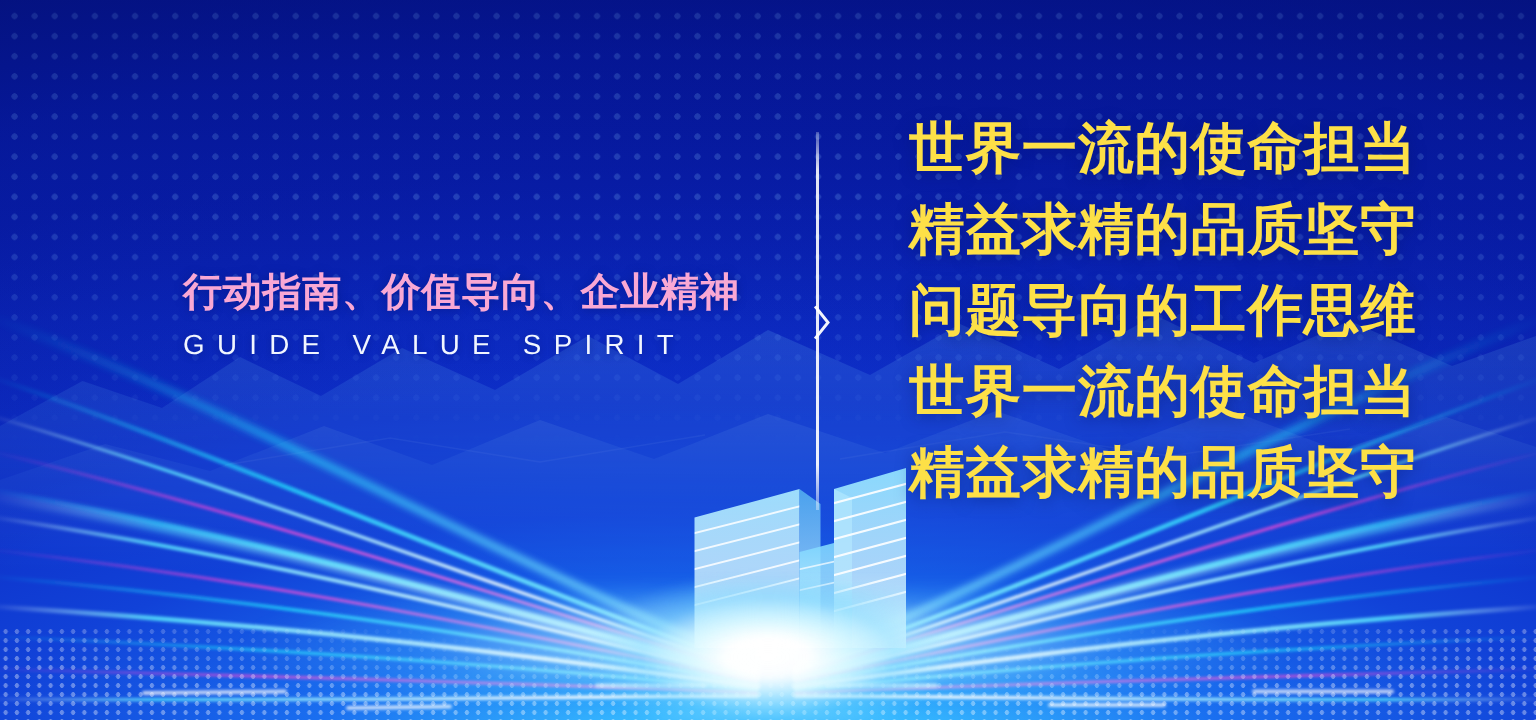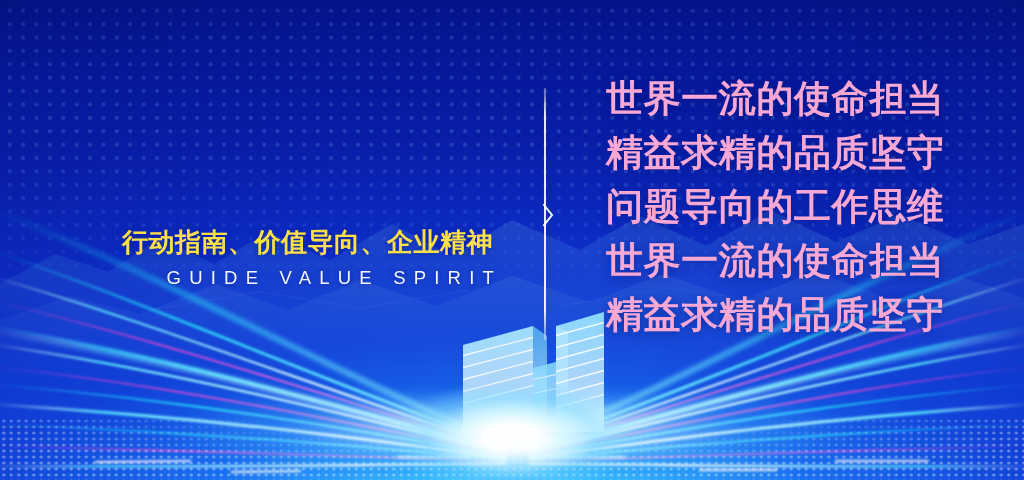--- a/index.html
+++ b/index.html
@@ -82,38 +82,36 @@
   #divider-chevron{
     left:540px;top:203px;width:14px;height:24px;right:auto;bottom:auto;
   }
   #divider-chevron svg{display:block;}
 
   
   #left-block{
     left:122px;top:178px;width:380px;right:auto;bottom:auto;
   }
   #left-title{
-    font-size:26px;font-weight:700;color:#fde047;letter-spacing:.5px;
+    font-size:26px;font-weight:700;color:#f9a8d4;letter-spacing:.5px;
     line-height:32px;white-space:nowrap;
     text-shadow:0 1px 6px rgba(4,24,120,.55);
-    margin-top:48px;
   }
   #left-sub{
     margin-top:9px;
     font-size:18.5px;font-weight:300;color:#f1f6ff;
     letter-spacing:8.2px;white-space:nowrap;
     text-shadow:0 1px 5px rgba(4,24,120,.45);
-    text-align:right;
   }
 
   #right-block{
     left:606px;top:72px;width:400px;right:auto;bottom:auto;
   }
   .slogan-line{
-    font-size:37px;font-weight:700;color:#f9a8d4;
+    font-size:37px;font-weight:700;color:#fde047;
     line-height:54px;letter-spacing:.6px;white-space:nowrap;
     text-shadow:0 2px 10px rgba(4,22,110,.50);
   }
 </style>
 </head>
 <body>
 
 <div id="stage">
 
   <div class="layer" id="bg-base"></div>

